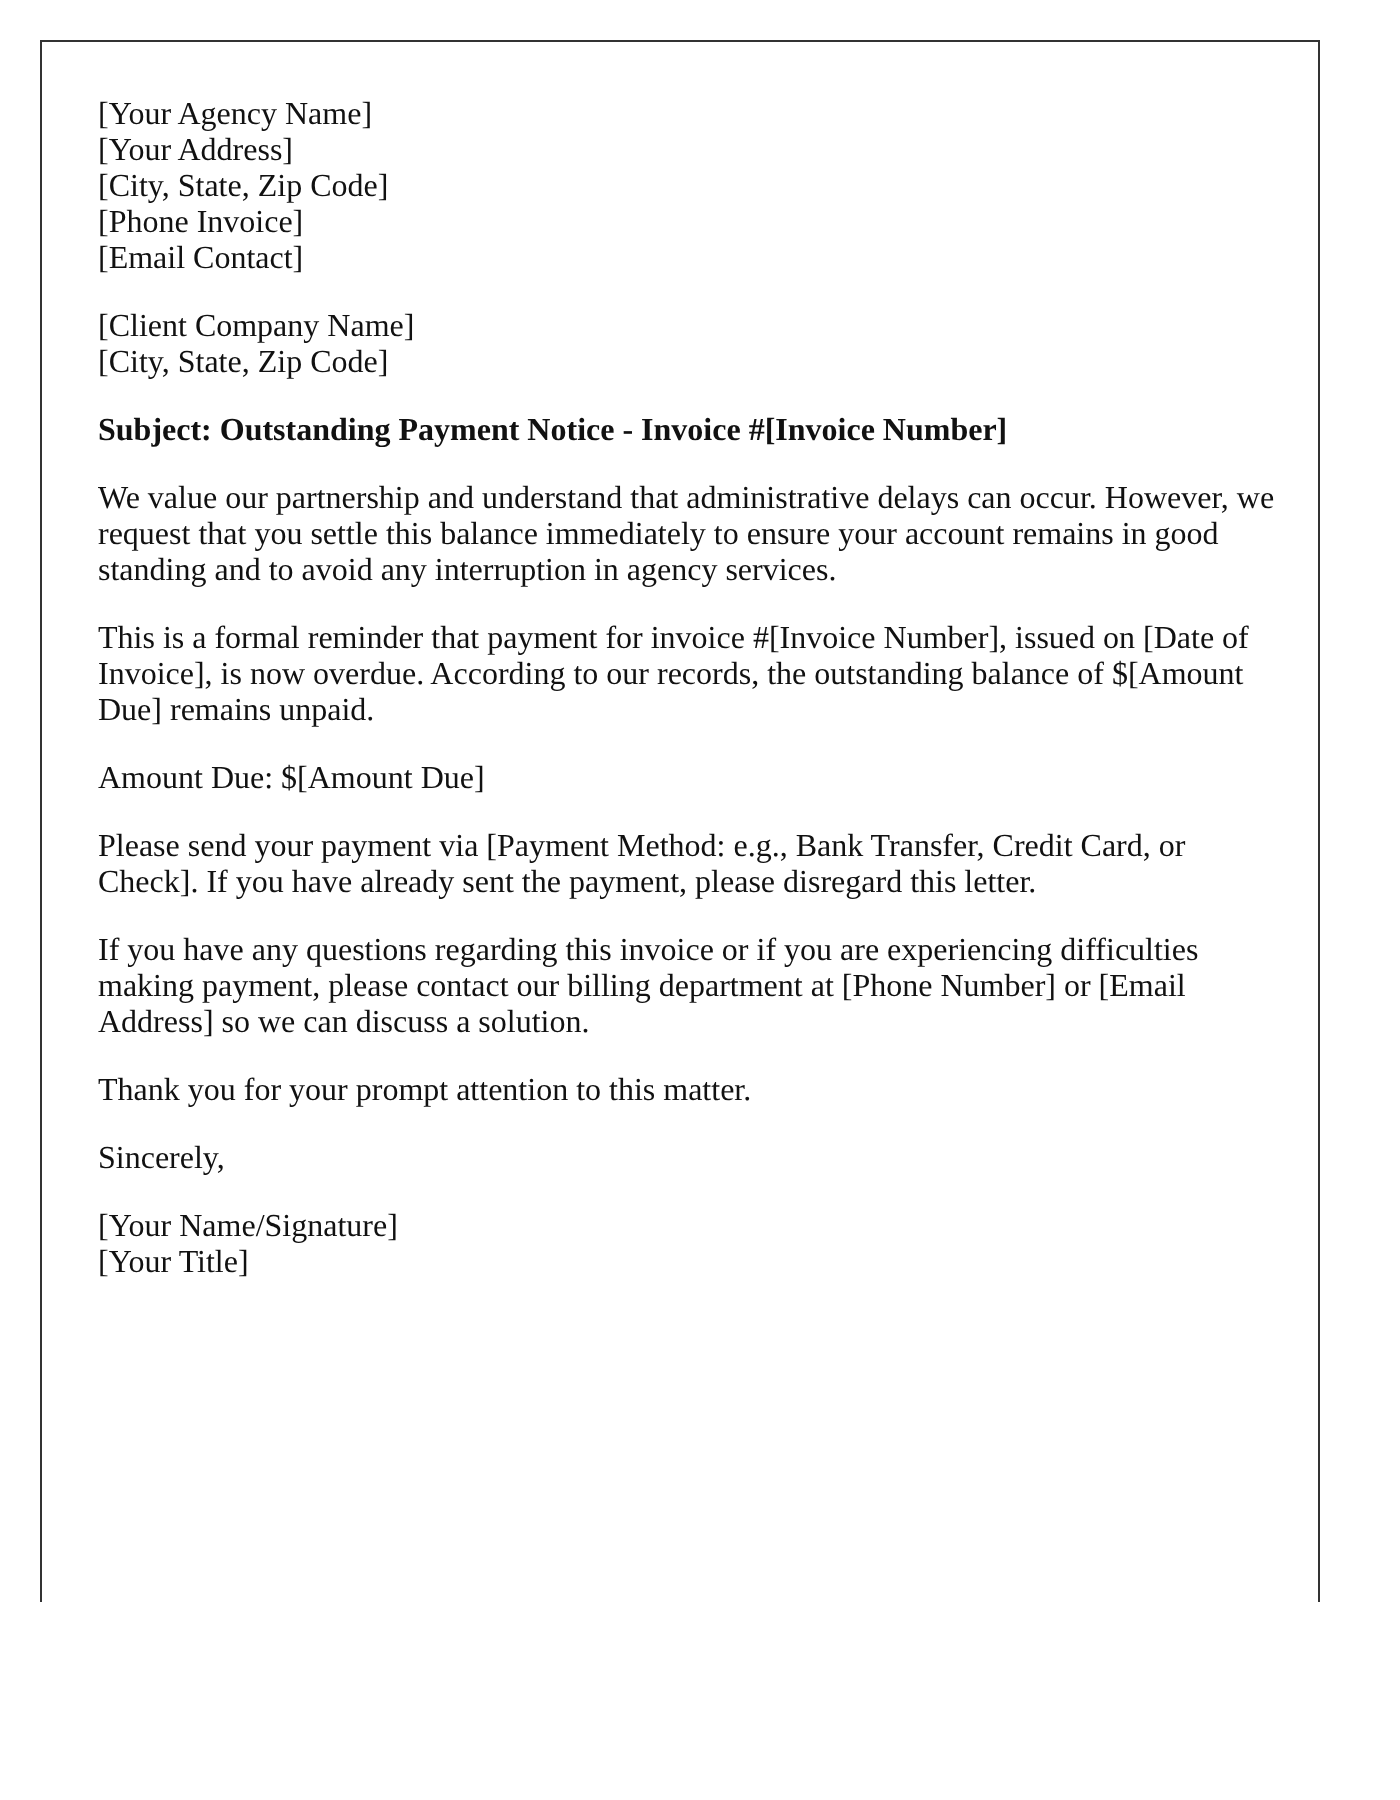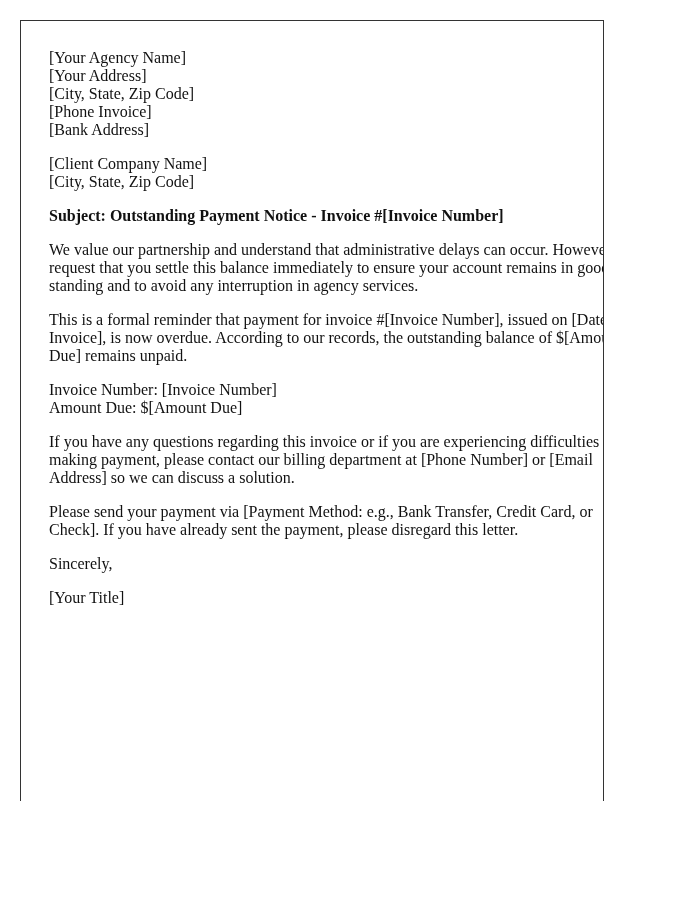--- a/index.html
+++ b/index.html
@@ -7,21 +7,21 @@
       padding: 0;
       background: #ffffff;
       width: 700px;
       height: 900px;
       overflow: hidden;
     }
     .page {
       position: absolute;
       left: 20px;
       top: 20px;
-      width: 584px;
+      width: 640px;
       height: 781px;
       border-left: 1px solid #333;
       border-right: 1px solid #333;
       border-top: 1px solid #333;
       box-sizing: border-box;
       overflow: hidden;
     }
     .content {
       position: absolute;
       left: 28px;
@@ -41,21 +41,21 @@
 <body>
 
 <div class="page">
   <div class="content">
 
     <div class="block">
       <span class="line">[Your Agency Name]</span>
       <span class="line">[Your Address]</span>
       <span class="line">[City, State, Zip Code]</span>
       <span class="line">[Phone Invoice]</span>
-      <span class="line">[Bank Address]</span>
+      <span class="line">[Email Contact]</span>
     </div>
 
 
     <div class="block">
       <span class="line">[Client Company Name]</span>
       <span class="line">[City, State, Zip Code]</span>
     </div>
 
     <div class="block">
       <span class="line bold">Subject: Outstanding Payment Notice - Invoice #[Invoice Number]</span>
@@ -64,35 +64,38 @@
 
     <div class="block">
       <span class="para">We value our partnership and understand that administrative delays can occur. However, we request that you settle this balance immediately to ensure your account remains in good standing and to avoid any interruption in agency services.</span>
     </div>
 
     <div class="block">
       <span class="para">This is a formal reminder that payment for invoice #[Invoice Number], issued on [Date of Invoice], is now overdue. According to our records, the outstanding balance of $[Amount Due] remains unpaid.</span>
     </div>
 
     <div class="block">
-      <span class="line">Invoice Number: [Invoice Number]</span>
       <span class="line">Amount Due: $[Amount Due]</span>
+    </div>
+
+    <div class="block">
+      <span class="para">Please send your payment via [Payment Method: e.g., Bank Transfer, Credit Card, or Check]. If you have already sent the payment, please disregard this letter.</span>
     </div>
 
     <div class="block">
       <span class="para">If you have any questions regarding this invoice or if you are experiencing difficulties making payment, please contact our billing department at [Phone Number] or [Email Address] so we can discuss a solution.</span>
     </div>
 
     <div class="block">
-      <span class="para">Please send your payment via [Payment Method: e.g., Bank Transfer, Credit Card, or Check]. If you have already sent the payment, please disregard this letter.</span>
+      <span class="para">Thank you for your prompt attention to this matter.</span>
     </div>
-
 
     <div class="block">
       <span class="line">Sincerely,</span>
     </div>
 
     <div class="block">
+      <span class="line">[Your Name/Signature]</span>
       <span class="line">[Your Title]</span>
     </div>
 
   </div>
 </div>
 
 </body></html>

